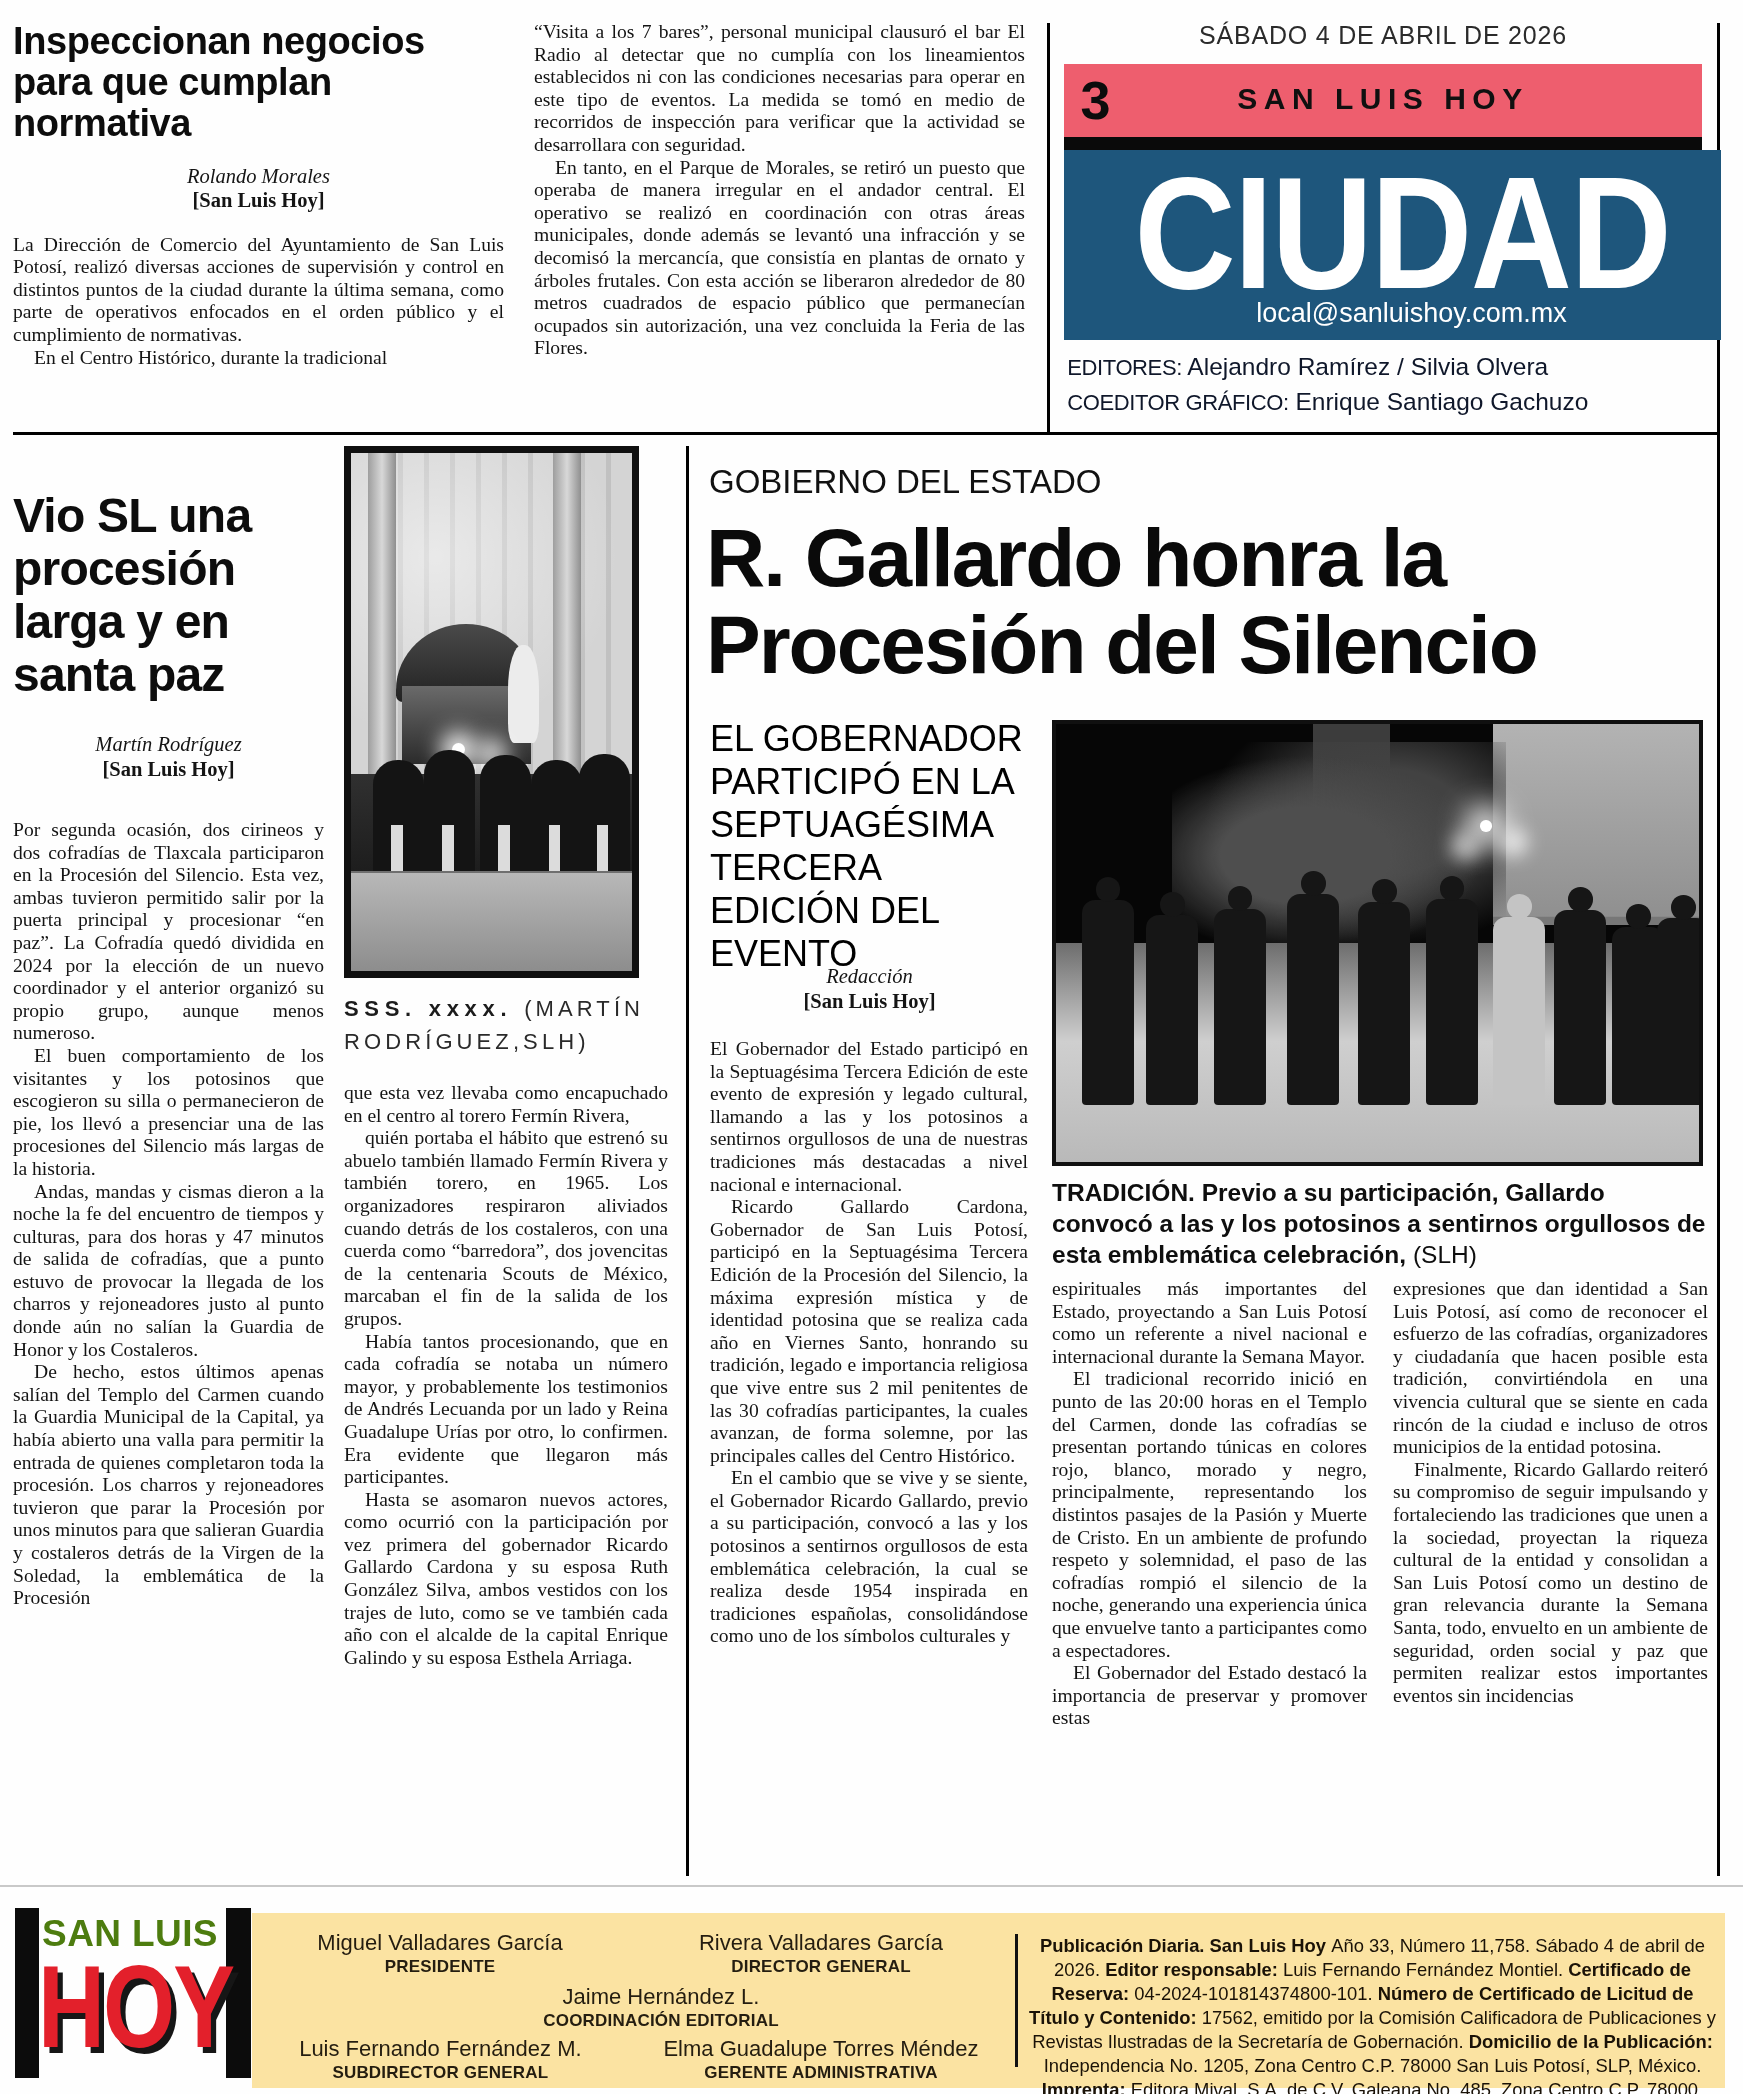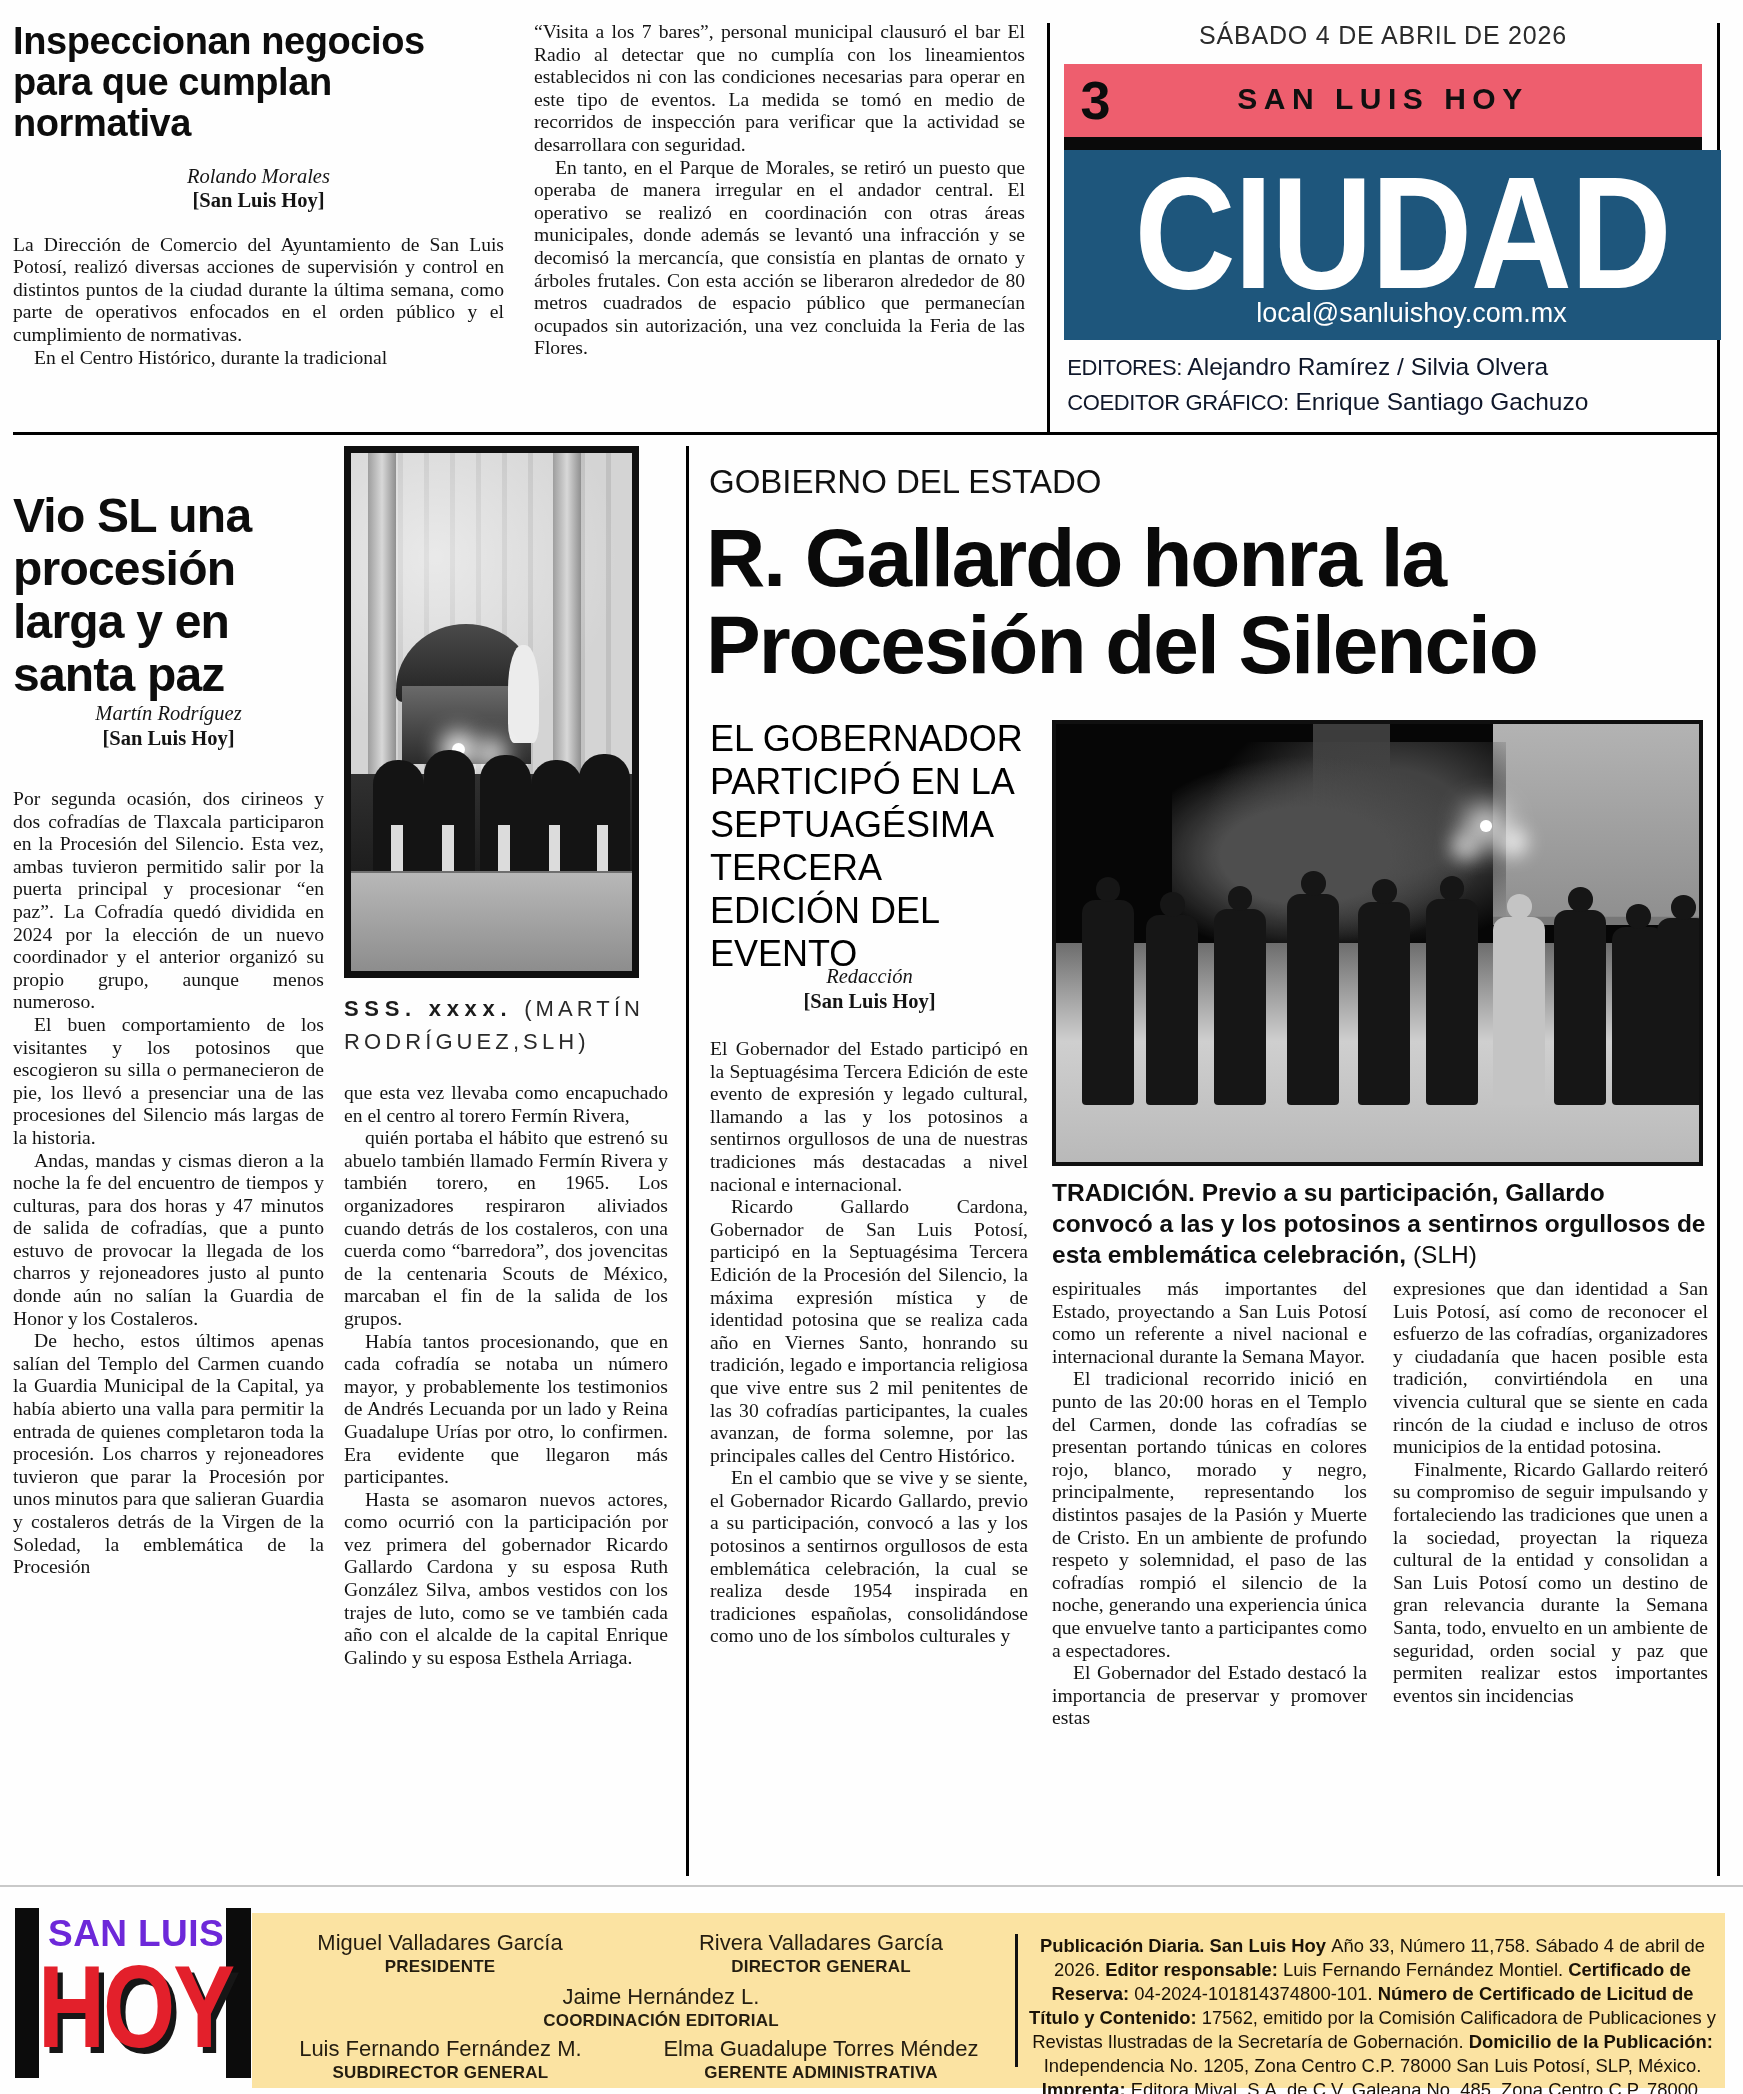--- a/index.html
+++ b/index.html
@@ -58,21 +58,21 @@
       radial-gradient(ellipse at 40% 50%, #4e4e4e 0 30%, transparent 62%),
       radial-gradient(ellipse at 65% 35%, #424242 0 25%, transparent 60%);}
   .p2-lamp{position:absolute;left:66%;top:22%;width:11.5px;height:11.5px;border-radius:50%;background:#fff;
       box-shadow:0 0 28px 14.7px rgba(255,255,255,.85), 28px 16.4px 18px 8.2px rgba(255,255,255,.7), -21px 21px 18px 8.2px rgba(255,255,255,.6);}
   .p2-ground{position:absolute;left:0;bottom:0;width:100%;height:50%;background:linear-gradient(180deg,#6d6d6d,#cfcfcf 45%,#b9b9b9);}
   .p2-fig{position:absolute;bottom:13%;width:52px;background:#161616;border-radius:13px 13px 4.1px 4.1px;}
   .p2-fig::before{content:"";position:absolute;left:14px;top:-23px;width:24.5px;height:24.5px;border-radius:50%;background:inherit;}
   .p2-fig.lt{background:#c4c4c4;}
   
   .footer-logo-bar{position:absolute;width:24.5px;background:#0c0c0c;}
-  .logo-top{position:absolute;font-family:"Liberation Sans",sans-serif;font-weight:700;font-size:37px;letter-spacing:0.4px;color:#6d28d9;width:188px;text-align:right;}
+  .logo-top{position:absolute;font-family:"Liberation Sans",sans-serif;font-weight:700;font-size:37px;letter-spacing:0.4px;color:#4d7c0f;width:188px;text-align:center;}
   .logo-bottom{position:absolute;font-family:"Liberation Sans",sans-serif;font-weight:700;font-size:116px;line-height:116px;color:#e3202b;transform:scaleX(0.8);transform-origin:left top;text-shadow:6.5px 5.7px 0 #161616;letter-spacing:-2.5px;}
   .footer-yellow{position:absolute;background:#fbe3a2;}
   .staff-item{position:absolute;text-align:center;font-family:"Liberation Sans",sans-serif;color:#241d10;}
   .staff-item .nm{font-size:22px;line-height:24.5px;}
   .staff-item .rl{font-size:17px;font-weight:700;letter-spacing:0.2px;margin-top:1.6px;}
   .staff-item:nth-child(1){left:24.5px;top:18px;width:327px;}
   .staff-item:nth-child(2){left:393px;top:18px;width:352px;}
   .staff-item:nth-child(3){left:237px;top:72px;width:344px;}
   .staff-item:nth-child(4){left:16.4px;top:124px;width:344px;}
   .staff-item:nth-child(5){left:385px;top:124px;width:368px;}
@@ -124,21 +124,21 @@
         <span class="lbl">COEDITOR GRÁFICO:</span>
         <span>Enrique Santiago Gachuzo</span>
       </div>
     </div>
   </div>
 
   <div class="hr" style="left:13px;top:432px;width:1704px;"></div>
 
   <div class="abs" style="left:13px;top:489px;width:311px;">
     <div class="h-vio">Vio SL una procesión larga y en santa paz</div>
-    <div class="byline" style="">
+    <div class="byline" style="margin-top:31px;">
       <div class="auth">Martín Rodríguez</div>
       <div class="brand">[San Luis Hoy]</div>
     </div>
     <div class="body" style="margin-top:38px;">
         <p>Por segunda ocasión, dos cirineos y dos cofradías de Tlaxcala participaron en la Procesión del Silencio. Esta vez, ambas tuvieron permitido salir por la puerta principal y procesionar “en paz”. La Cofradía quedó dividida en 2024 por la elección de un nuevo coordinador y el anterior organizó su propio grupo, aunque menos numeroso.</p>
         <p>El buen comportamiento de los visitantes y los potosinos que escogieron su silla o permanecieron de pie, los llevó a presenciar una de las procesiones del Silencio más largas de la historia.</p>
         <p>Andas, mandas y cismas dieron a la noche la fe del encuentro de tiempos y culturas, para dos horas y 47 minutos de salida de cofradías, que a punto estuvo de provocar la llegada de los charros y rejoneadores justo al punto donde aún no salían la Guardia de Honor y los Costaleros.</p>
         <p>De hecho, estos últimos apenas salían del Templo del Carmen cuando la Guardia Municipal de la Capital, ya había abierto una valla para permitir la entrada de quienes completaron toda la procesión. Los charros y rejoneadores tuvieron que parar la Procesión por unos minutos para que salieran Guardia y costaleros detrás de la Virgen de la Soledad, la emblemática de la Procesión</p>
       </div>
   </div>

